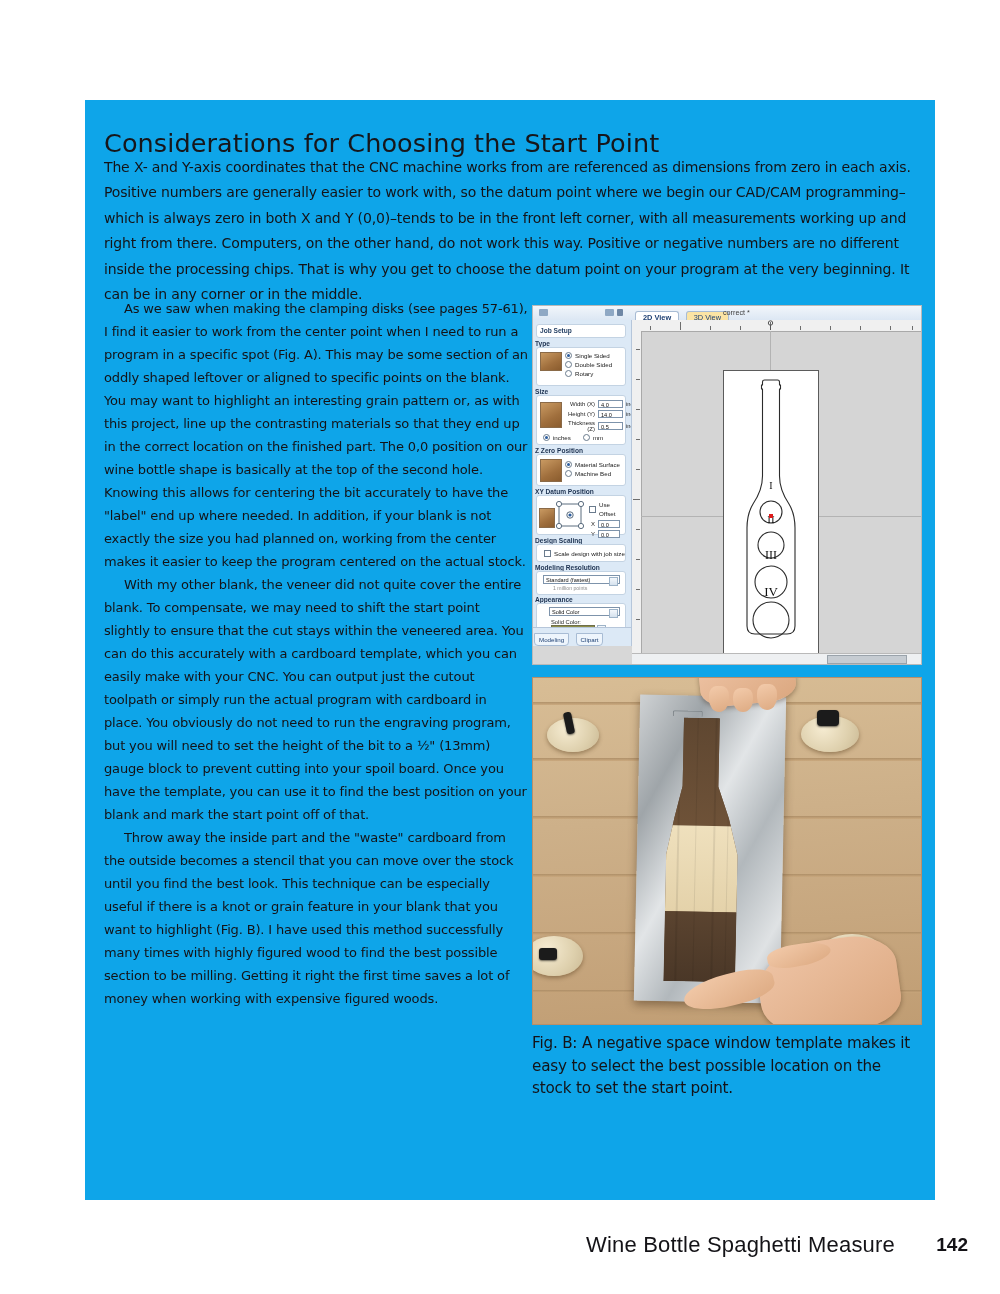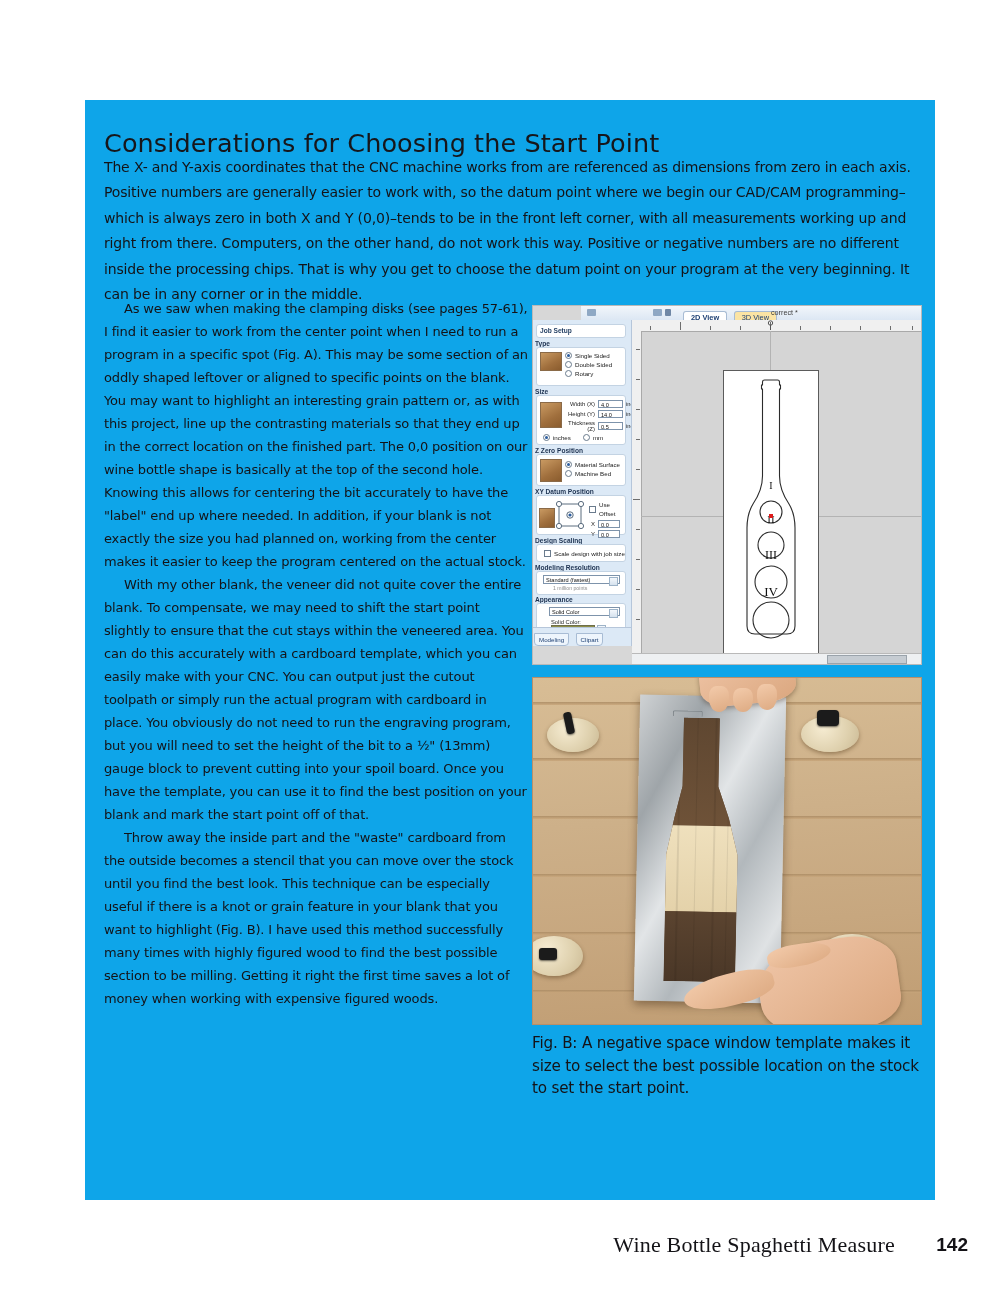--- a/index.html
+++ b/index.html
@@ -41,21 +41,21 @@
     font-family:"DejaVu Sans", sans-serif;letter-spacing:-0.2px;
     margin-top:7px;
   }
   
   #fig-a-screenshot{
     width:390px;height:360px;position:relative;overflow:hidden;
     background:#d7d7d7;border:1px solid #b9b9b9;box-sizing:border-box;
   }
   .cnc-topbar{
     position:absolute;left:0;top:0;width:100%;height:14px;
-    background:linear-gradient(#f2f6fb,#dce7f4);border-bottom:1px solid #b6c6da;margin-left:48px;
+    background:linear-gradient(#f2f6fb,#dce7f4);border-bottom:1px solid #b6c6da;
   }
   .cnc-topbar .mini{
     position:absolute;top:3px;width:9px;height:7px;background:#8fa8c4;border-radius:1px;
   }
   .view-tabs{
     position:absolute;left:102px;top:0px;height:14px;
   }
   .view-tab{
     display:inline-block;height:12px;line-height:12px;padding:0 7px;
     font-size:7.4px;color:#1d3f72;border:1px solid #a8bcd4;
@@ -199,21 +199,21 @@
     position:absolute;background:linear-gradient(150deg,#f0c6a8,#dba77f);
     box-shadow:0 2px 5px rgba(60,35,15,.4);
   }
   .finger{position:absolute;background:linear-gradient(160deg,#f3cbab,#ddaa82);border-radius:40% 40% 55% 55%;}
   
   #footer{
     position:absolute;left:0;top:1232px;width:1000px;height:40px;
   }
   #footer-title{
     position:absolute;right:105px;top:0px;font-size:22px;color:#141317;
-    font-family:Liberation Serif, serif;font-weight:400;letter-spacing:.2px;
+    font-family:Liberation Sans, sans-serif;font-weight:400;letter-spacing:.2px;
     white-space:nowrap;
   }
   #footer-pagenum{
     position:absolute;right:32px;top:2px;font-size:19px;font-weight:bold;
     color:#141317;font-family:"Liberation Sans", sans-serif;
   }
 </style>
 </head>
 <body>
 
@@ -489,20 +489,20 @@
       <div class="hand" style="left:166px;top:-30px;width:96px;height:56px;border-radius:46% 46% 30% 30%;transform:rotate(-6deg);"></div>
       <div class="finger" style="left:176px;top:8px;width:20px;height:26px;"></div>
       <div class="finger" style="left:200px;top:10px;width:20px;height:24px;"></div>
       <div class="finger" style="left:224px;top:6px;width:20px;height:26px;"></div>
 
       <div class="hand" style="left:226px;top:262px;width:140px;height:92px;border-radius:48% 34% 30% 40%;transform:rotate(-8deg);"></div>
       <div class="finger" style="left:234px;top:266px;width:64px;height:22px;border-radius:40% 50% 50% 40%;transform:rotate(-10deg);"></div>
       <div class="finger" style="left:150px;top:296px;width:92px;height:32px;border-radius:50% 40% 40% 50%;transform:rotate(-14deg);"></div>
     </div>
 
-    <div class="figure-caption">Fig. B: A negative space window template makes it size to select the best possible location on the stock to set the start point.</div>
+    <div class="figure-caption">Fig. B: A negative space window template makes it easy to select the best possible location on the stock to set the start point.</div>
   </div>
 </div>
 
 <div id="footer">
   <span id="footer-title">Wine Bottle Spaghetti Measure</span>
   <span id="footer-pagenum">142</span>
 </div>
 
 </body></html>

